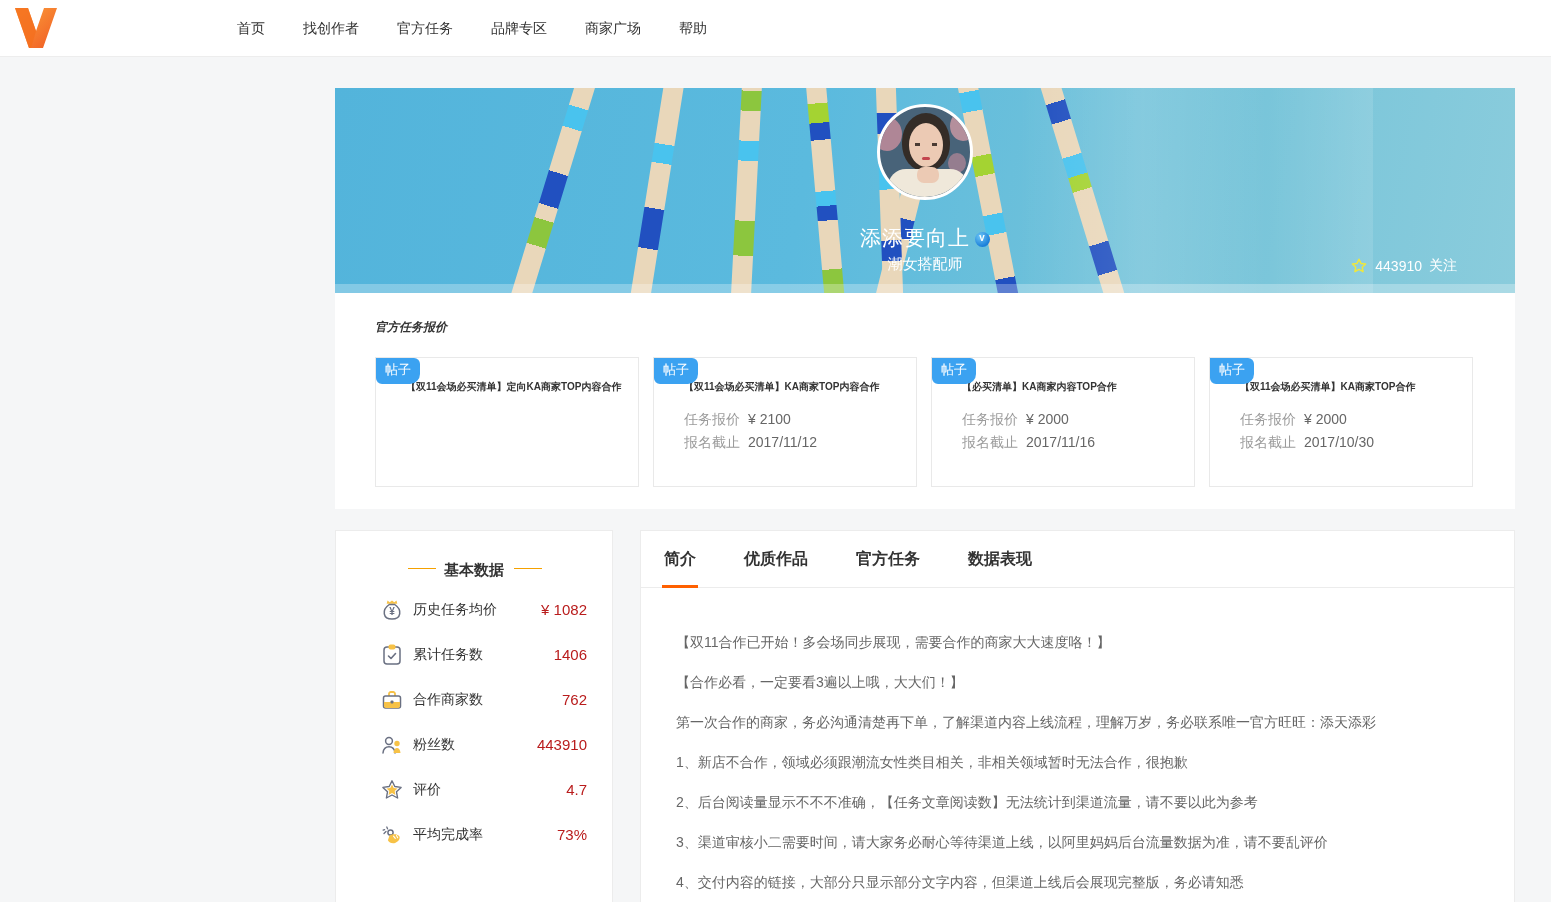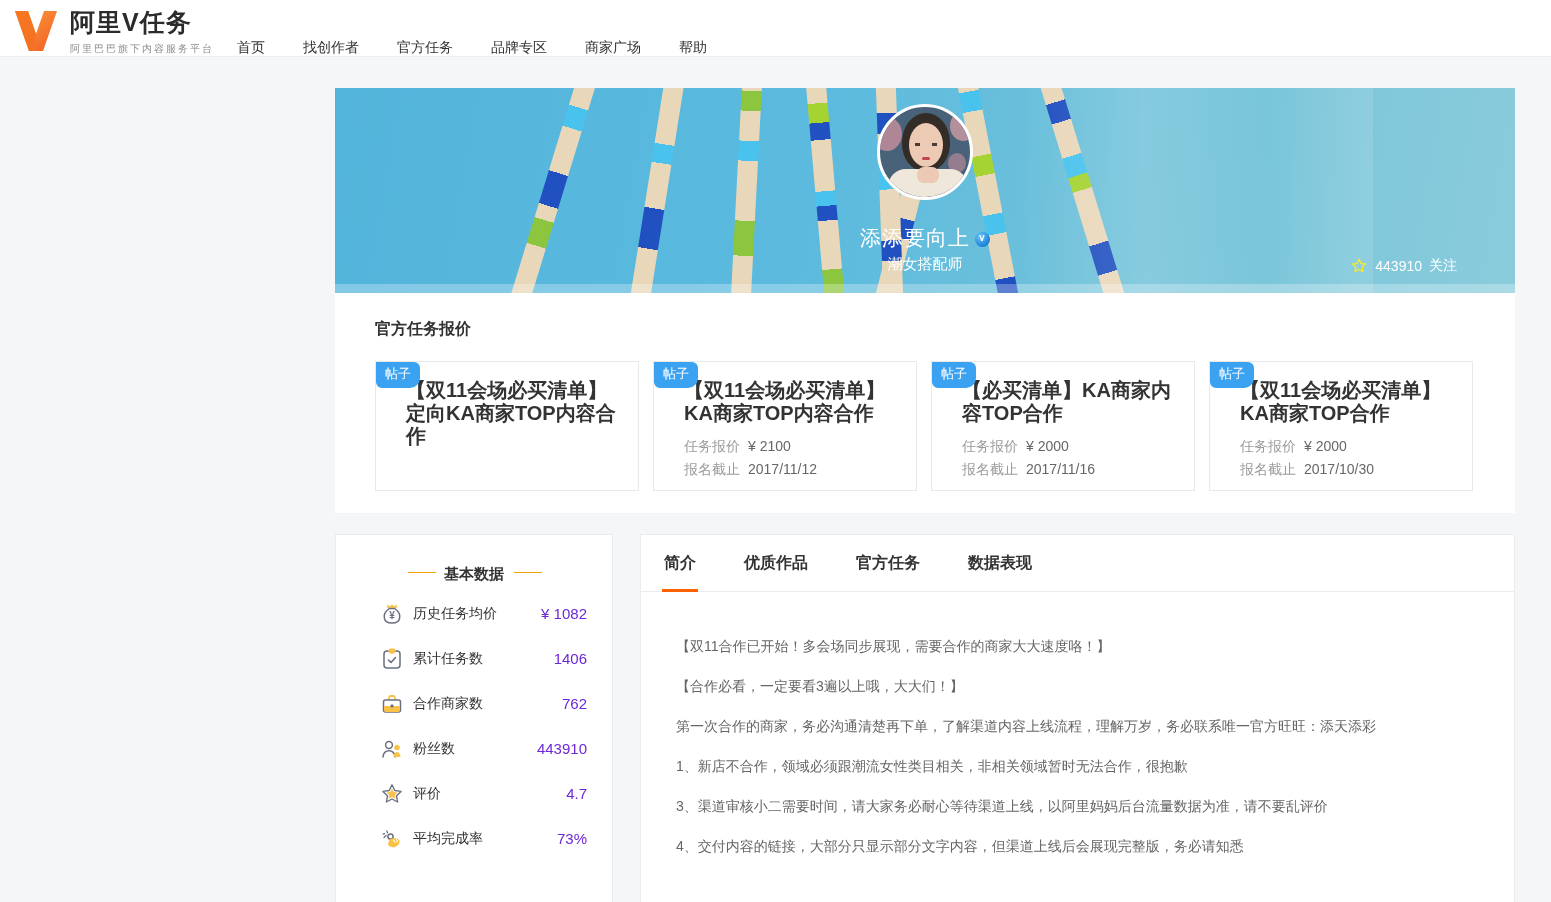--- a/index.html
+++ b/index.html
@@ -11,21 +11,21 @@
     color:#333;
   }
   
   .header { position:absolute; top:0; left:0; width:100%; height:57px;
     background:#fff; border-bottom:1px solid #ededed; z-index:20; }
   .logo { position:absolute; left:12px; top:6px; display:flex; align-items:center; cursor:pointer; }
   .logo-mark { width:48px; height:44px; }
   .logo-text { margin-left:10px; }
   .logo-title { font-size:25px; font-weight:bold; color:#2b2b2b; letter-spacing:1px; }
   .logo-sub { font-size:10px; color:#8c8c8c; letter-spacing:2px; margin-top:3px; }
-  .nav { position:absolute; left:237px; top:0; height:57px; display:flex; align-items:flex-end; gap:38px; }
+  .nav { position:absolute; left:237px; top:0; height:57px; display:flex; align-items:center; gap:38px; }
   .nav-item { font-size:14px; color:#333; cursor:pointer; white-space:nowrap; }
 
   
   .main { position:absolute; left:335px; top:88px; width:1180px; }
 
   
   .hero { background:#fff; }
   .banner { position:relative; height:205px; overflow:hidden;
     background:linear-gradient(100deg,#53b4db 0%,#5bbade 40%,#74c3d9 70%,#8accdc 100%); }
   .banner-light { position:absolute; left:58%; top:0; width:30%; height:100%;
@@ -66,40 +66,40 @@
     color:#fff; font-size:21px; letter-spacing:1px;font-family:Liberation Mono, monospace; }
   .vbadge { display:inline-block; vertical-align:middle; margin-left:5px; width:15px; height:15px; border-radius:50%;
     background:radial-gradient(circle at 35% 30%,#6cc6f7,#1b7fd9 70%); color:#fff; font-size:9px; font-weight:bold;
     line-height:15px; text-align:center; }
   .cat-row { position:absolute; top:167px; width:100%; text-align:center; z-index:4; color:#fff; font-size:15px; }
   .follow { position:absolute; right:58px; top:169px; z-index:4; display:flex; align-items:center; gap:7px;
     color:#fff; font-size:14px; cursor:pointer; }
 
   
   .tasks { padding:20px 38px 22px 40px; }
-  .tasks-title { font-size:16px; font-weight:bold; color:#333; margin:6px 0 21px; }
+  .tasks-title { font-size:12px; font-weight:bold; color:#333; margin:6px 0 21px;font-style:italic; }
   .cards { display:flex; gap:14px; }
   .card { position:relative; width:264px; height:130px; background:#fff; border:1px solid #e9e9e9; cursor:pointer; }
   .badge { position:absolute; top:0; left:0; background:#3ba2f1; color:#fff; font-size:13px;
     padding:3px 9px 5px; border-radius:0 6px 10px 6px; }
-  .card-title { margin:17px 16px 0 30px; font-size:20px; font-weight:bold; color:#333; line-height:23px; }
+  .card-title { margin:17px 16px 0 30px; font-size:10px; font-weight:bold; color:#333; line-height:23px; }
   .card-meta { margin:10px 0 0 30px; font-size:14px; line-height:23px; }
   .m-label { color:#9b9b9b; }
   .m-value { color:#666; margin-left:8px; }
 
   
   .lower { display:flex; gap:27px; margin-top:21px; align-items:flex-start; }
   .stats-panel { width:278px; background:#fff; border:1px solid #ececec; height:420px; }
   .stats-title { margin-top:30px; text-align:center; font-size:15px; font-weight:bold; color:#333; }
   .dash { color:#f5a100; font-weight:normal; margin:0 10px; position:relative; top:-3px; letter-spacing:-2px; }
   .stat-rows { margin-top:7px; }
   .stat-row { display:flex; align-items:center; height:45px; padding:0 25px 0 44px; }
   .stat-row svg { width:24px; height:24px; flex:none; }
   .stat-label { font-size:14px; color:#333; margin-left:9px; }
-  .stat-value { margin-left:auto; font-size:15px; color:#6d28d9; }
+  .stat-value { margin-left:auto; font-size:15px; color:#b91c1c; }
 
   .content-panel { flex:1; background:#fff; border:1px solid #ececec; height:420px; }
   .tabs { display:flex; height:57px; align-items:flex-end; padding-left:23px; border-bottom:1px solid #ececec; }
   .tab { position:relative; height:100%; display:flex; align-items:center; margin-right:48px;
     font-size:16px; font-weight:bold; color:#333; cursor:pointer; }
   .tab.active::after { content:""; position:absolute; bottom:-1px; left:-2px; right:-2px; height:3px; background:#ff6000; }
   .content { padding:34px 40px 0 35px; }
   .para { font-size:14px; color:#666; line-height:40px; white-space:nowrap; overflow:hidden; }
 </style>
 </head>
@@ -110,24 +110,20 @@
     <svg class="logo-mark" viewBox="0 0 48 44">
       <defs>
         <linearGradient id="vg" x1="0" y1="0" x2="1" y2="1">
           <stop offset="0" stop-color="#fca43c"></stop>
             <stop offset="1" stop-color="#f05a23"></stop>
         </linearGradient>
       </defs>
       <path d="M3 2 h13 l8 23 L32 2 h13 L31 42 H17 Z" fill="url(#vg)"></path>
       <path d="M3 2 h13 l8 23 -5 17 H17 Z" fill="#f4701f" opacity="0.85"></path>
     </svg>
-    <div class="logo-text">
-      <div class="logo-title">阿里V任务</div>
-      <div class="logo-sub">阿里巴巴旗下内容服务平台</div>
-    </div>
   </div>
   <div class="nav">
     <div class="nav-item">首页</div>
     <div class="nav-item">找创作者</div>
     <div class="nav-item">官方任务</div>
     <div class="nav-item">品牌专区</div>
     <div class="nav-item">商家广场</div>
     <div class="nav-item">帮助</div>
   </div>
 </div>
@@ -290,19 +286,20 @@
         <div class="tab active">简介</div>
         <div class="tab">优质作品</div>
         <div class="tab">官方任务</div>
         <div class="tab">数据表现</div>
       </div>
       <div class="content">
         <div class="para">【双11合作已开始！多会场同步展现，需要合作的商家大大速度咯！】</div>
         <div class="para">【合作必看，一定要看3遍以上哦，大大们！】</div>
         <div class="para">第一次合作的商家，务必沟通清楚再下单，了解渠道内容上线流程，理解万岁，务必联系唯一官方旺旺：添天添彩</div>
         <div class="para">1、新店不合作，领域必须跟潮流女性类目相关，非相关领域暂时无法合作，很抱歉</div>
+        <div class="para">2、后台阅读量显示不不不准确，【任务文章阅读数】无法统计到渠道流量，请不要以此为参考</div>
         <div class="para">3、渠道审核小二需要时间，请大家务必耐心等待渠道上线，以阿里妈妈后台流量数据为准，请不要乱评价</div>
         <div class="para">4、交付内容的链接，大部分只显示部分文字内容，但渠道上线后会展现完整版，务必请知悉</div>
       </div>
     </div>
 
   </div>
 </div>
 
 </body></html>

